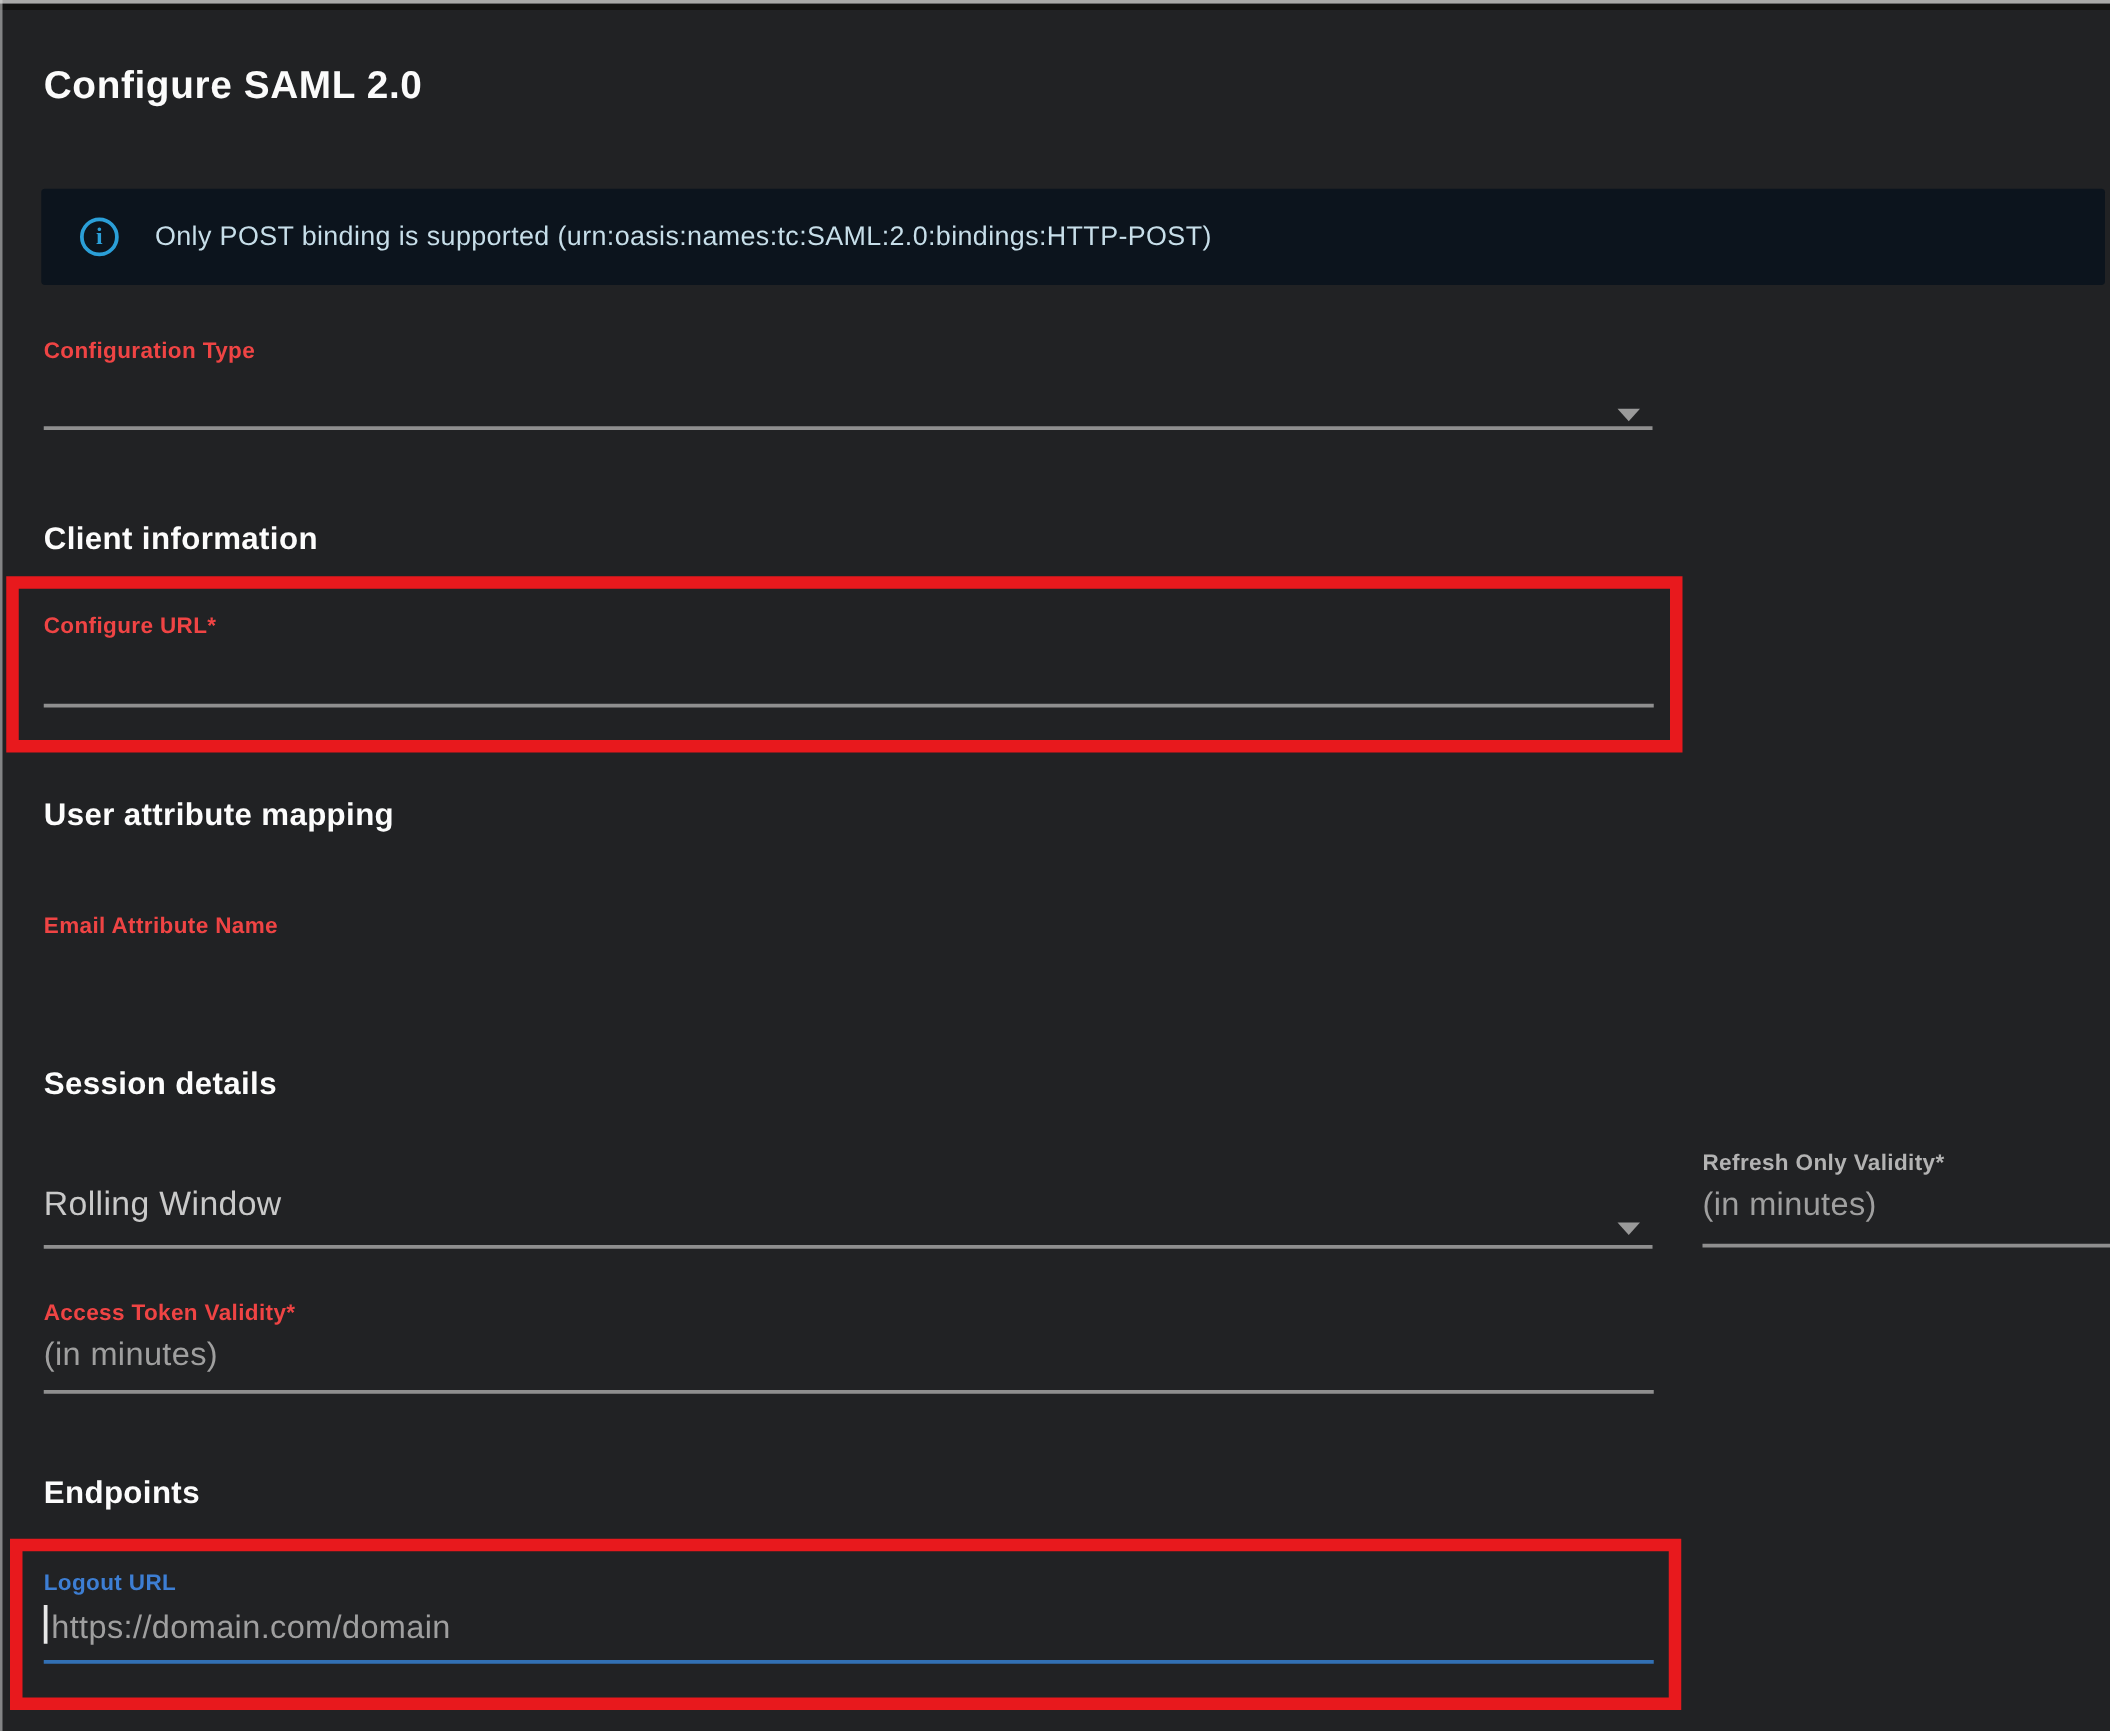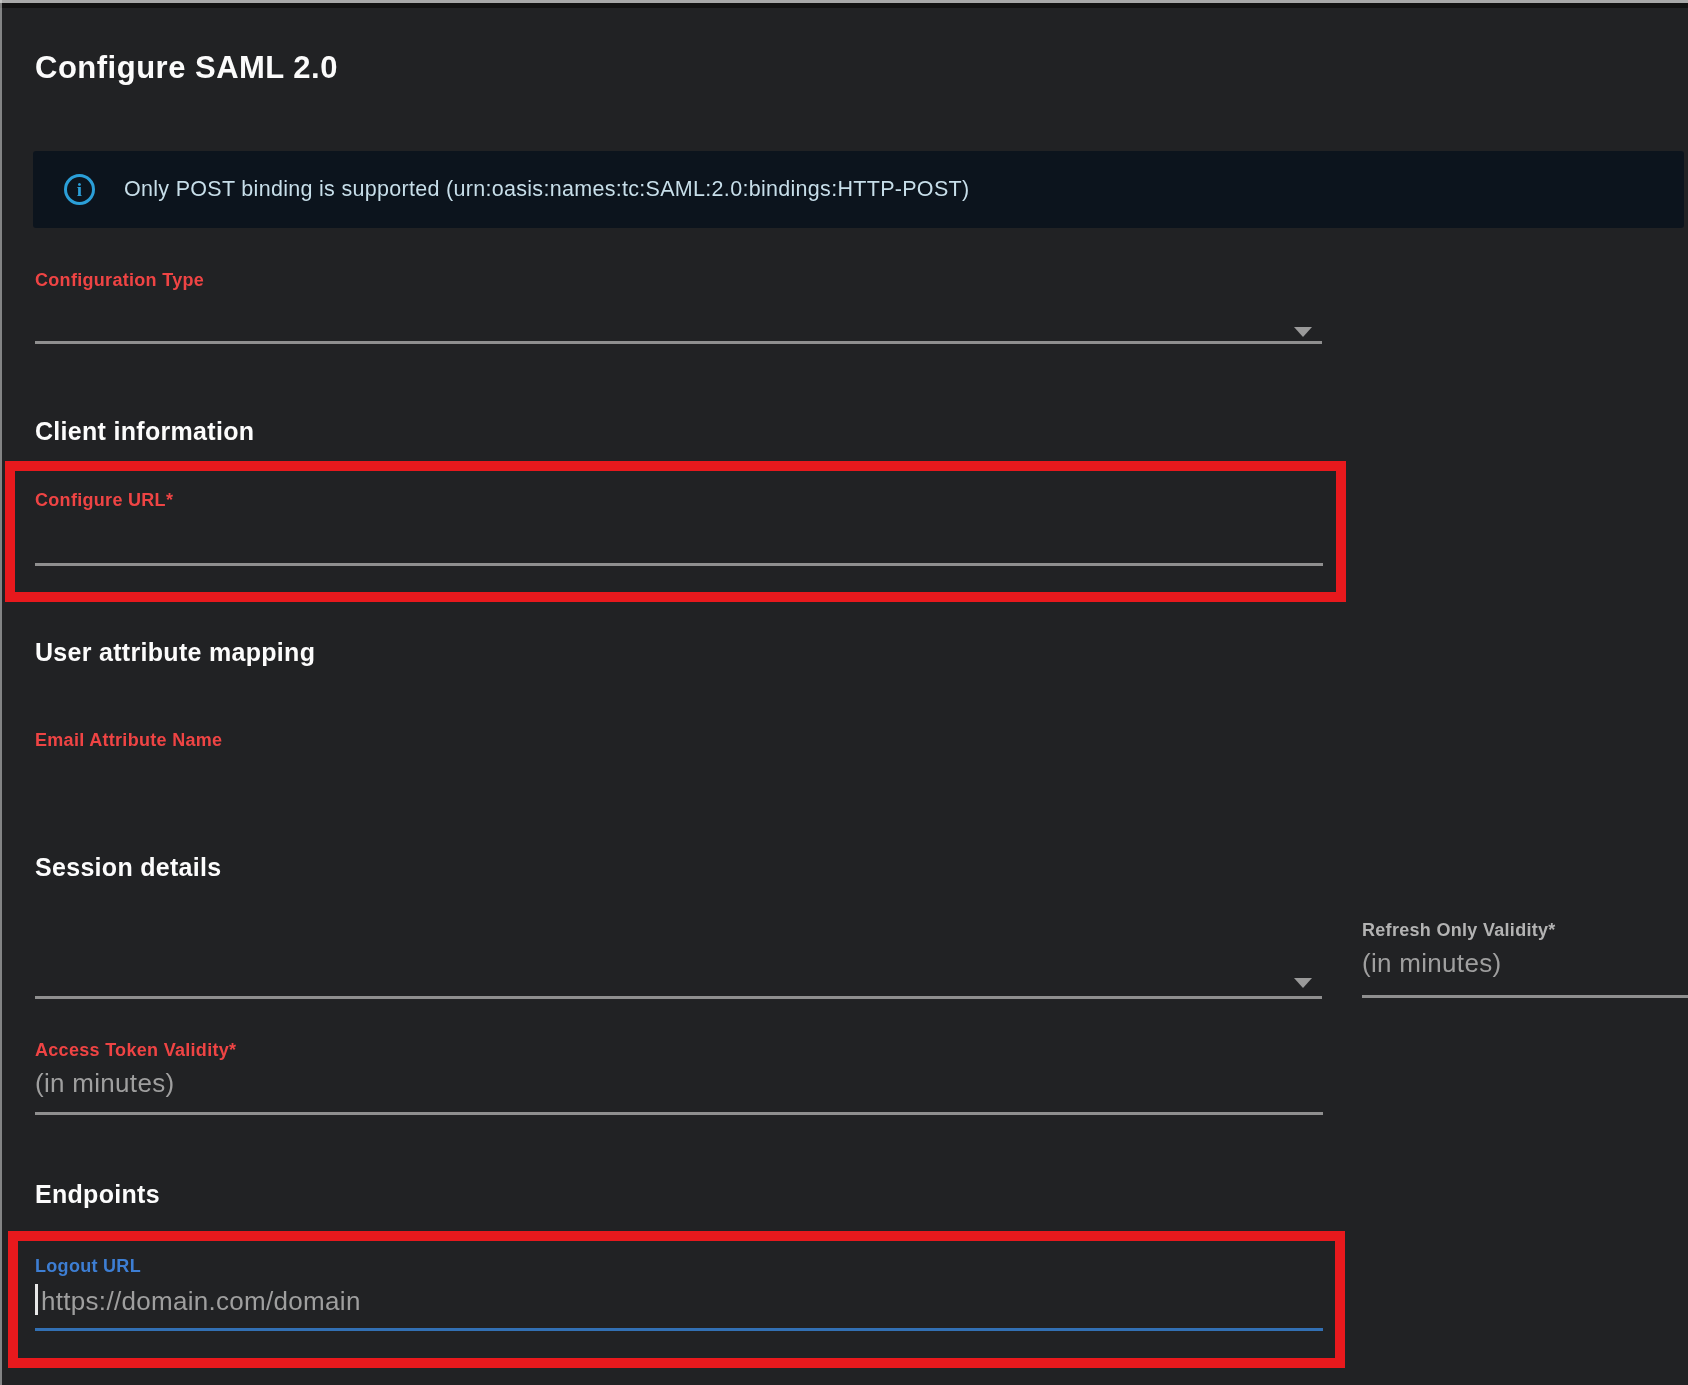--- a/index.html
+++ b/index.html
@@ -103,20 +103,21 @@
     <div class="abs underline" style="left:0; top:48px; width:1288px;"></div>
   </div>
 
   <div class="abs section-heading" style="left:35px; top:638px;">User attribute mapping</div>
 
   <div class="abs field-label" style="left:35px; top:730px;">Email Attribute Name</div>
 
   <div class="abs section-heading" style="left:35px; top:853px;">Session details</div>
 
   <div class="abs" style="left:35px; top:948px; width:1287px; height:52px;">
+    <div class="field-value-dim">Rolling Window</div>
     <div class="abs chevron-down" style="left:1259px; top:30px;"></div>
     <div class="abs underline" style="left:0; top:48px; width:1287px;"></div>
   </div>
 
   <div class="abs field-label right-col" style="left:1362px; top:920px;">Refresh Only Validity*</div>
   <div class="abs" style="left:1362px; top:948px; width:326px; height:52px;">
     <div class="field-value-grey">(in minutes)</div>
     <div class="abs underline" style="left:0; top:47px; width:326px;"></div>
   </div>
 

